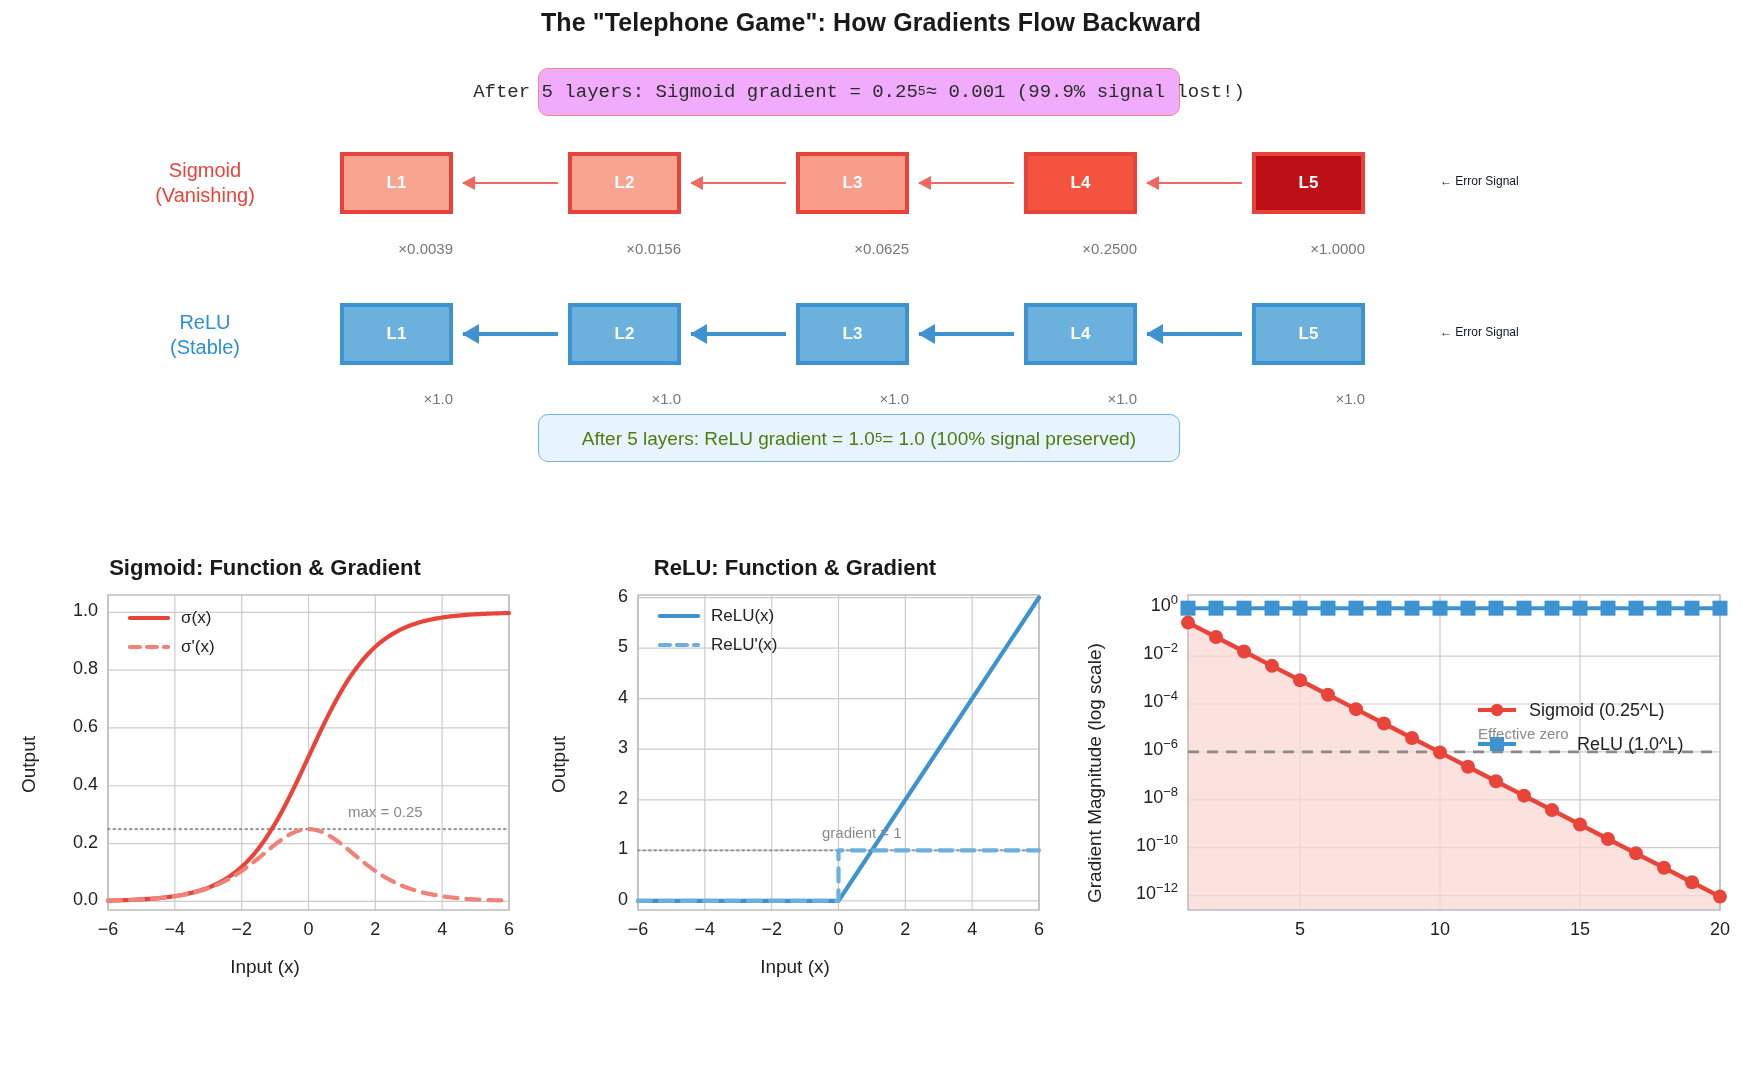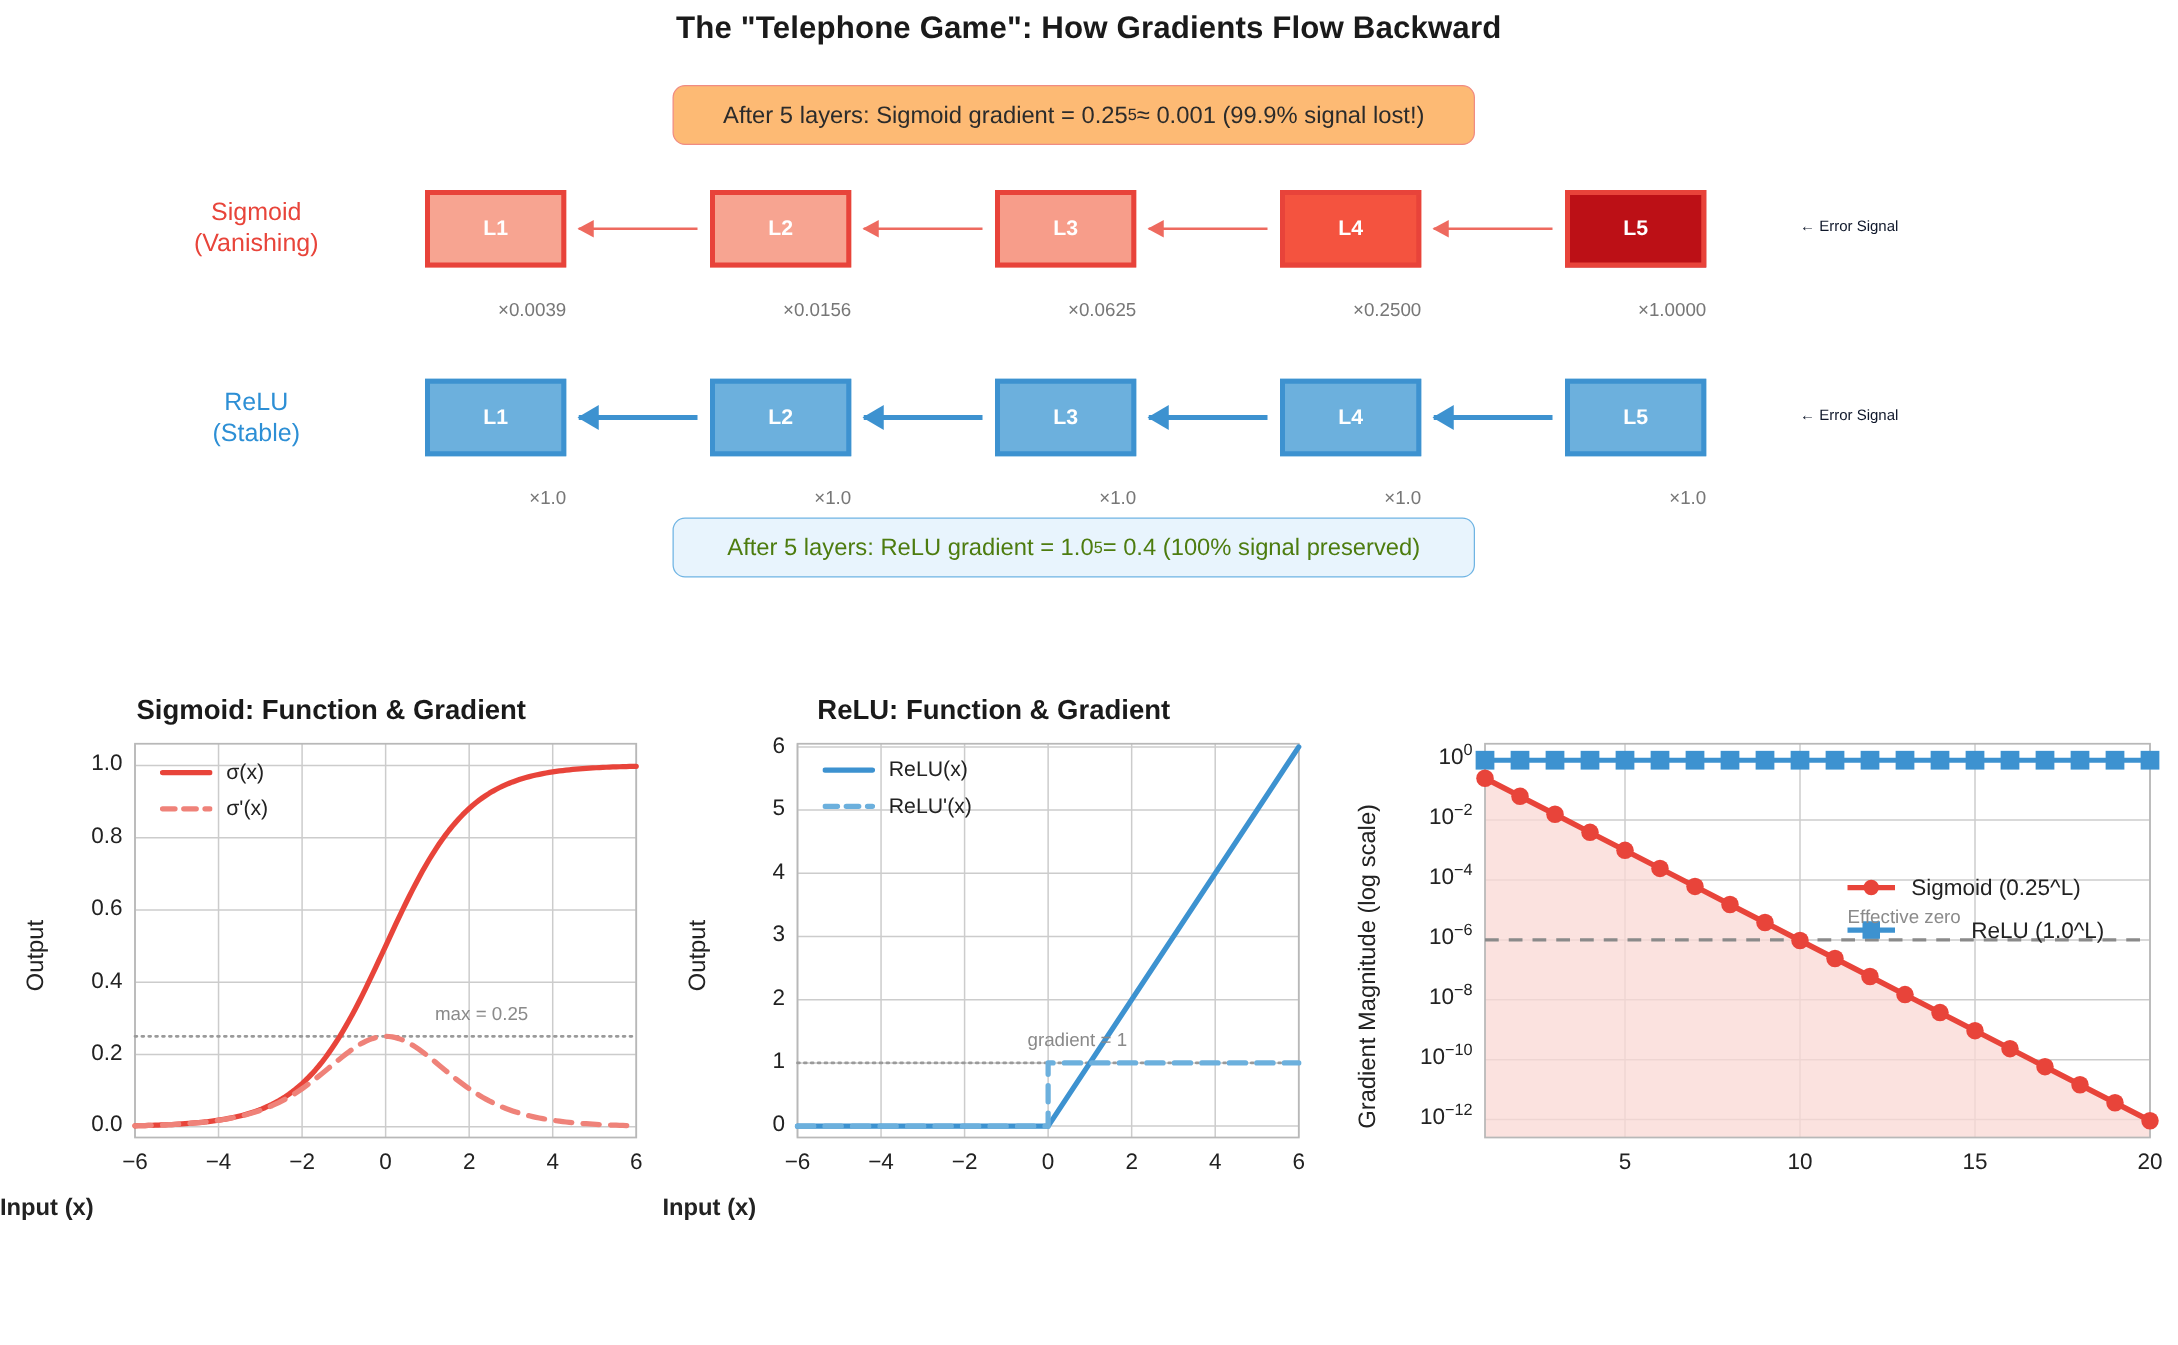--- a/index.html
+++ b/index.html
@@ -5,21 +5,21 @@
   html,body{margin:0;padding:0;background:#ffffff;}
   body{width:1742px;height:1076px;position:relative;font-family:"Liberation Sans",sans-serif;color:#222;overflow:hidden;}
 
   
   #main-title{position:absolute;left:0;top:8px;width:1742px;text-align:center;
     font-size:25px;font-weight:bold;color:#1a1a1a;letter-spacing:.1px;}
 
   .callout{position:absolute;border-radius:10px;font-size:19px;line-height:1;
     display:flex;align-items:center;justify-content:center;white-space:nowrap;}
   #sigmoid-callout{left:538px;top:68px;width:640px;height:46px;
-    background:#fdba74;border:1.6px solid #f08b82;color:#2b2b2b;}
+    background:#f0abfc;border:1.6px solid #f08b82;color:#2b2b2b;font-family:Liberation Mono, monospace;}
   #relu-callout{left:538px;top:414px;width:640px;height:46px;
     background:#e8f4fd;border:1.6px solid #6fb4e3;color:#4d7c0f;}
   .callout sup{font-size:13px;vertical-align:super;line-height:0;}
 
   .row-label{position:absolute;width:190px;text-align:center;font-size:20px;
     font-weight:normal;line-height:1.25;}
   #sigmoid-row-label{left:110px;top:158px;color:#e8443a;}
   #relu-row-label{left:110px;top:310px;color:#2d8fd5;}
 
   .layer-box{position:absolute;width:113px;height:62px;display:flex;
@@ -47,21 +47,21 @@
   
   .panel{position:absolute;top:545px;height:531px;}
   #panel-sigmoid{left:0;width:530px;}
   #panel-relu{left:530px;width:530px;}
   #panel-decay{left:1060px;width:682px;}
 
   .chart-title{position:absolute;width:100%;text-align:center;font-size:22px;
     font-weight:bold;color:#1a1a1a;top:10px;}
   .ylabel{position:absolute;font-size:19px;color:#222;transform-origin:0 0;
     transform:rotate(-90deg);white-space:nowrap;}
-  .xlabel{position:absolute;width:100%;text-align:left;font-size:19px;color:#222;font-weight:bold;}
+  .xlabel{position:absolute;width:100%;text-align:center;font-size:19px;color:#222;}
   .tick{position:absolute;font-size:18px;color:#222;white-space:nowrap;}
   .tick.y{text-align:right;}
   .tick.x{text-align:center;}
   .annot{position:absolute;font-size:15px;color:#8a8a8a;white-space:nowrap;}
 
   .legend{position:absolute;font-size:17px;color:#222;}
   .legend .lrow{display:flex;align-items:center;height:29px;}
   .legend .swatch{width:42px;height:18px;position:relative;margin-right:11px;}
   .legend .lbl{white-space:nowrap;}
 </style>
@@ -116,21 +116,21 @@
     </div>
     <div class="arrow sig-arrow" style="left: 1147px; top: 182px; width: 95px;">
       <div class="shaft"></div>
       <div class="head"></div>
     </div>
   </div>
 
 <div class="callout" id="relu-callout">
   <span>After 5 layers: ReLU gradient = 1.0</span>
     <sup>5</sup>
-    <span> = 0.4 (100% signal preserved)</span>
+    <span> = 1.0 (100% signal preserved)</span>
 </div>
 
 <div class="row-label" id="relu-row-label">
   <div>ReLU</div>
   <div>(Stable)</div>
 </div>
 
 <div id="relu-row">
     <div class="layer-box relu-box" style="left: 340px; top: 303px;">
       <span>L1</span>

